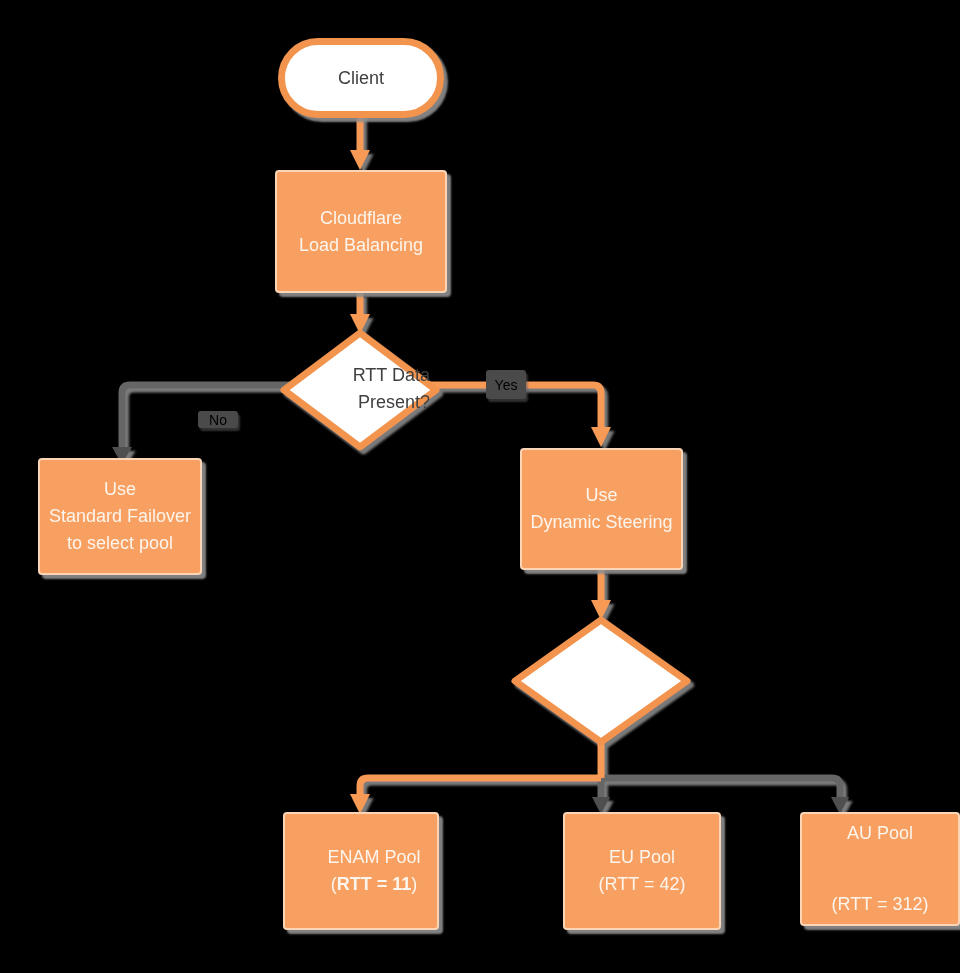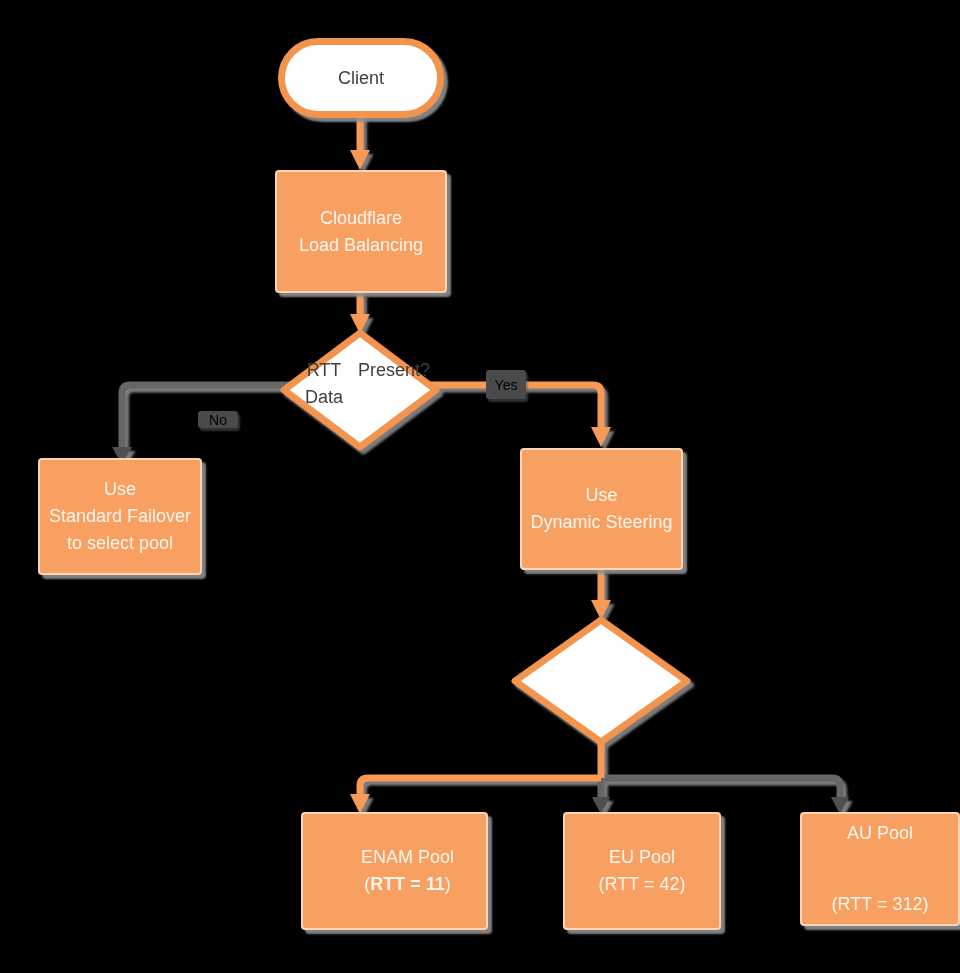--- a/index.html
+++ b/index.html
@@ -28,22 +28,22 @@
   }
   .process{
     background:#F8A061;
     border:2px solid rgba(253,240,228,0.65);
     border-radius:4px;
     color:#FCF5ED;
     box-shadow:4px 4px 2px rgba(143,143,143,0.9);
   }
   .diamond-text{
     position:absolute;z-index:2;
-    display:flex;flex-direction:row;
-    align-items:flex-start;justify-content:center;
+    display:flex;flex-direction:column;
+    align-items:flex-end;justify-content:center;
     text-align:center;
     color:#3F3F3F;
     font-size:18px;line-height:27px;
   }
   .edge-label{
     position:absolute;z-index:3;
     background:#4A4A4A;
     border-radius:3px;
     color:#000000;
     font-size:14px;line-height:14px;
@@ -115,21 +115,21 @@
     <div>Standard Failover</div>
     <div>to select pool</div>
   </div>
 
   <div class="node process" style="left:520px;top:448px;width:163px;height:122px;">
     <div>Use</div>
     <div>Dynamic Steering</div>
   </div>
 
 
-  <div class="node process" style="left:301px;top:812px;width:187px;height:118px;padding-left:26px;">
+  <div class="node process" style="left:283px;top:812px;width:156px;height:118px;padding-left:26px;">
     <div>ENAM Pool</div>
     <div>
       <span>(</span><span class="bold">RTT = 11</span><span>)</span>
     </div>
   </div>
 
   <div class="node process" style="left:523px;top:812px;width:158px;height:118px;margin-left:40px;">
     <div>EU Pool</div>
     <div>(RTT = 42)</div>
   </div>

